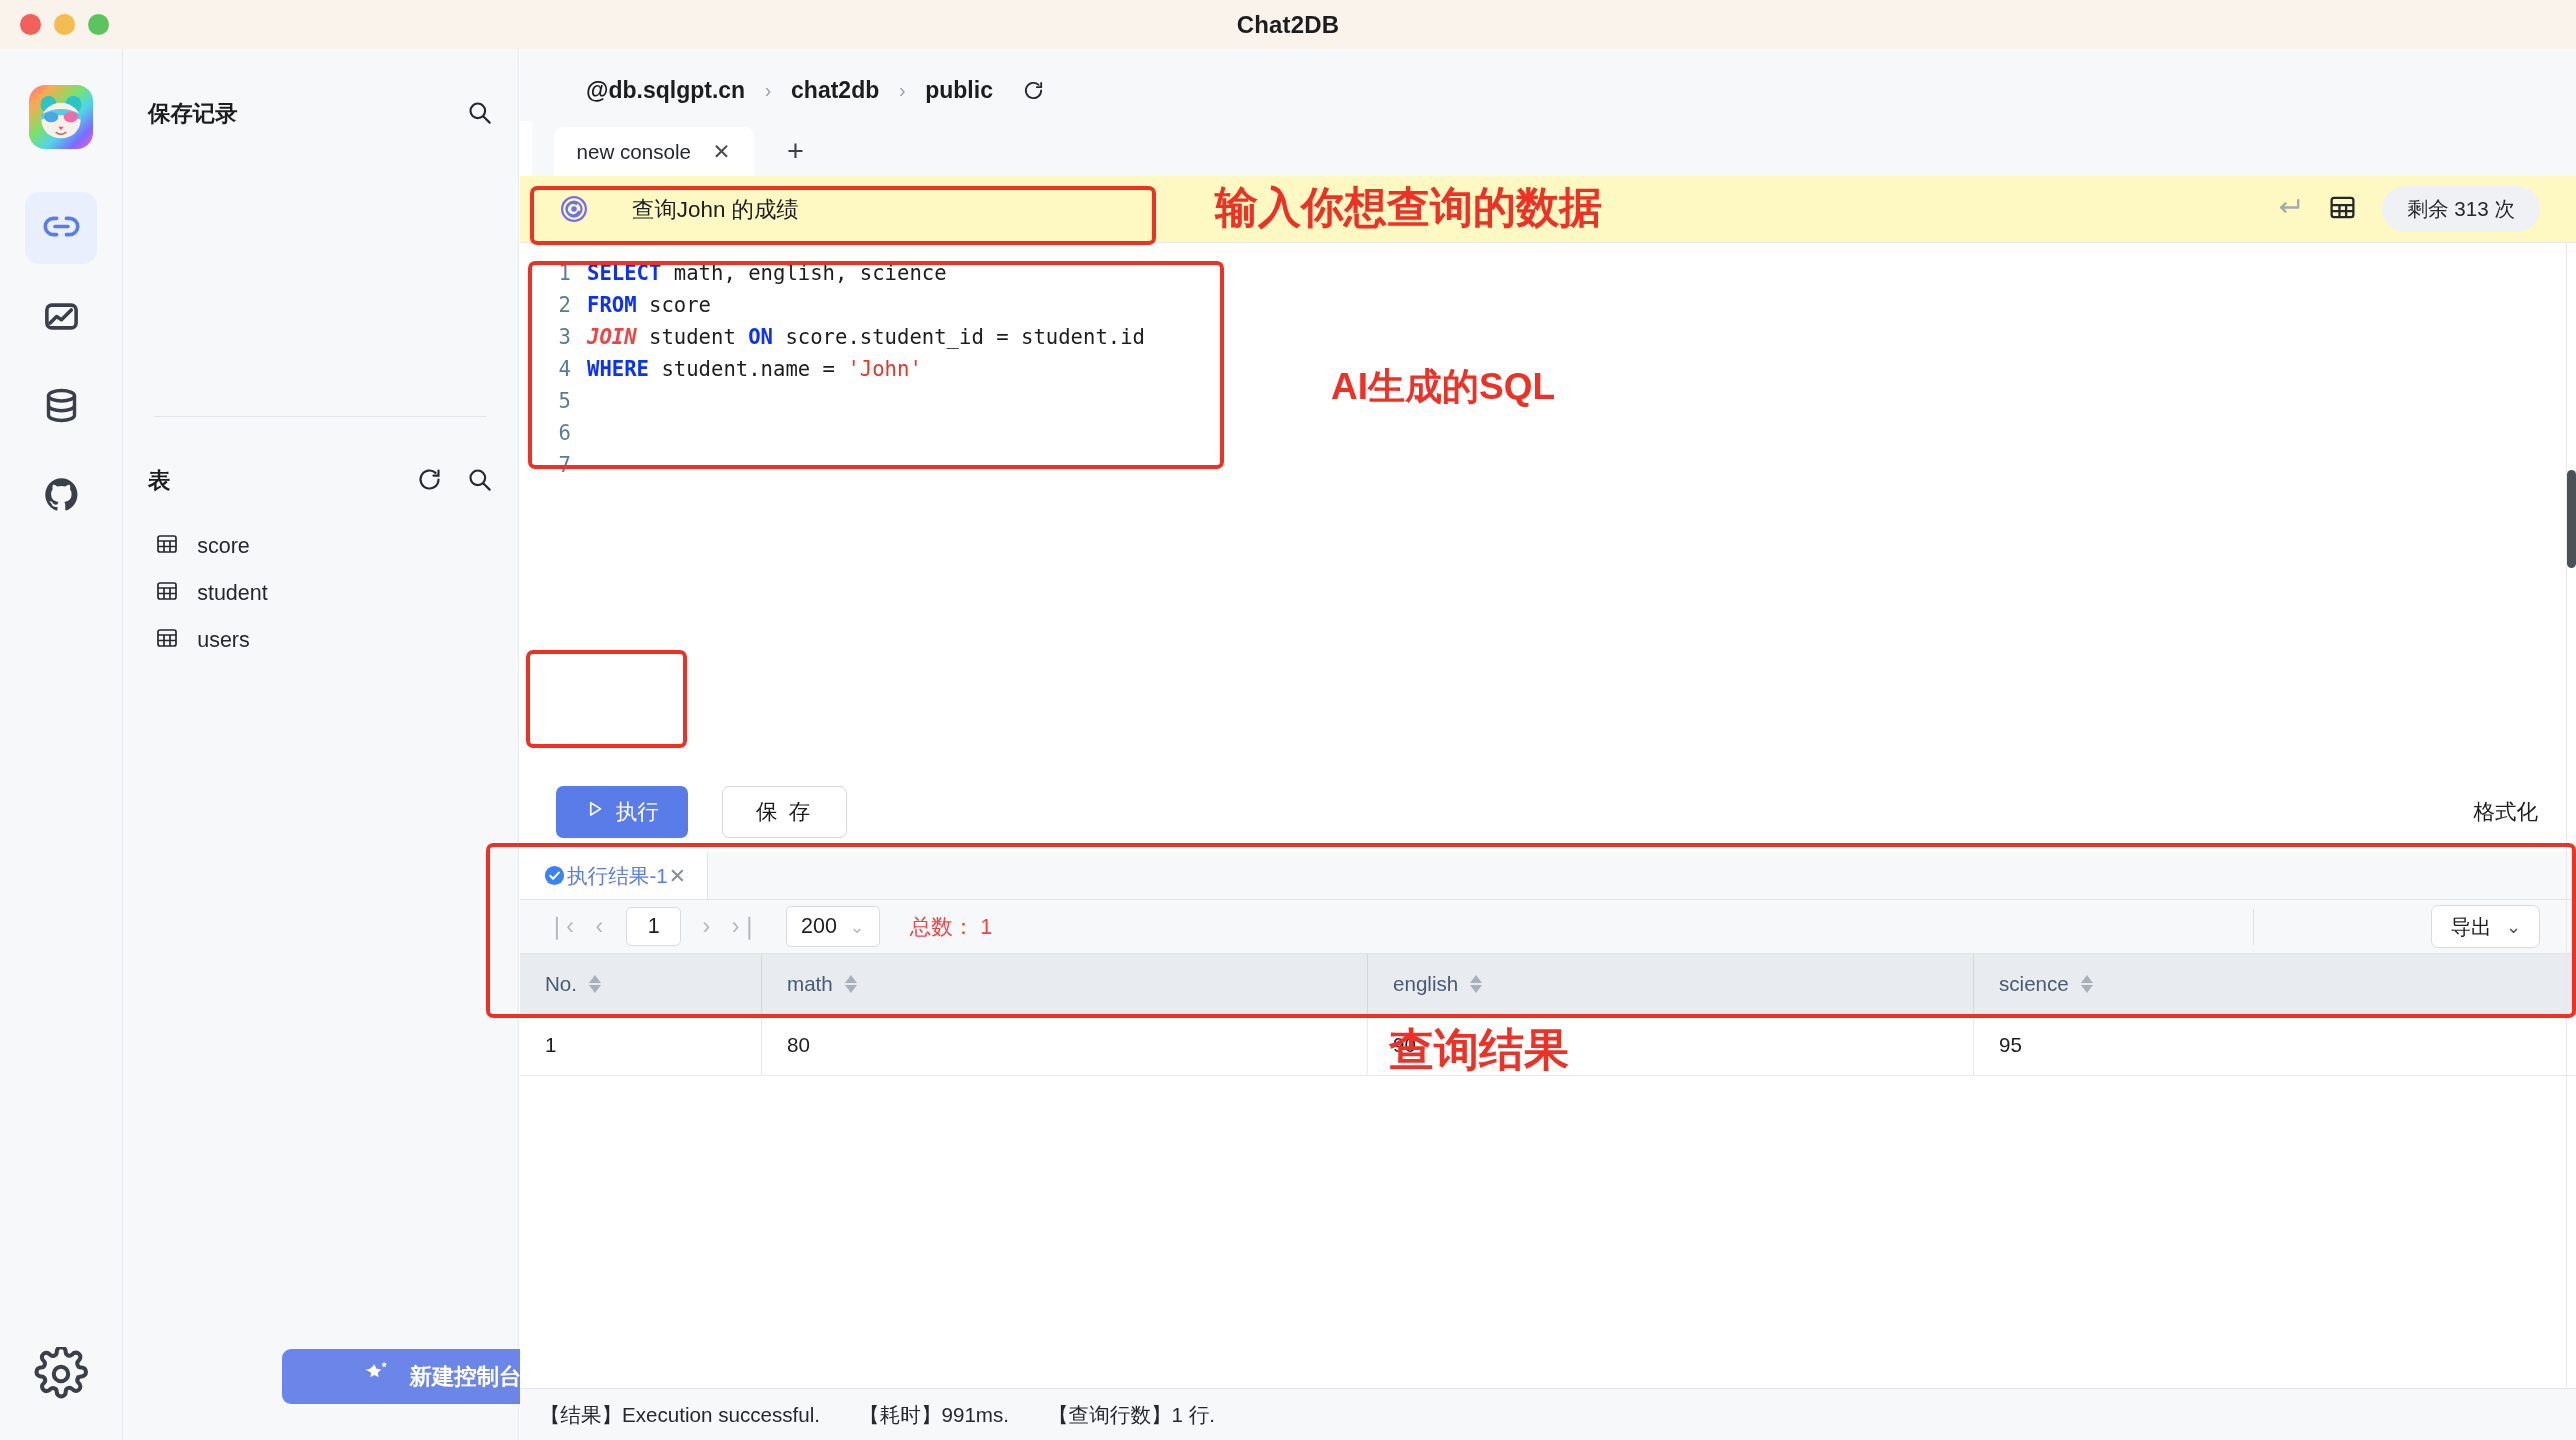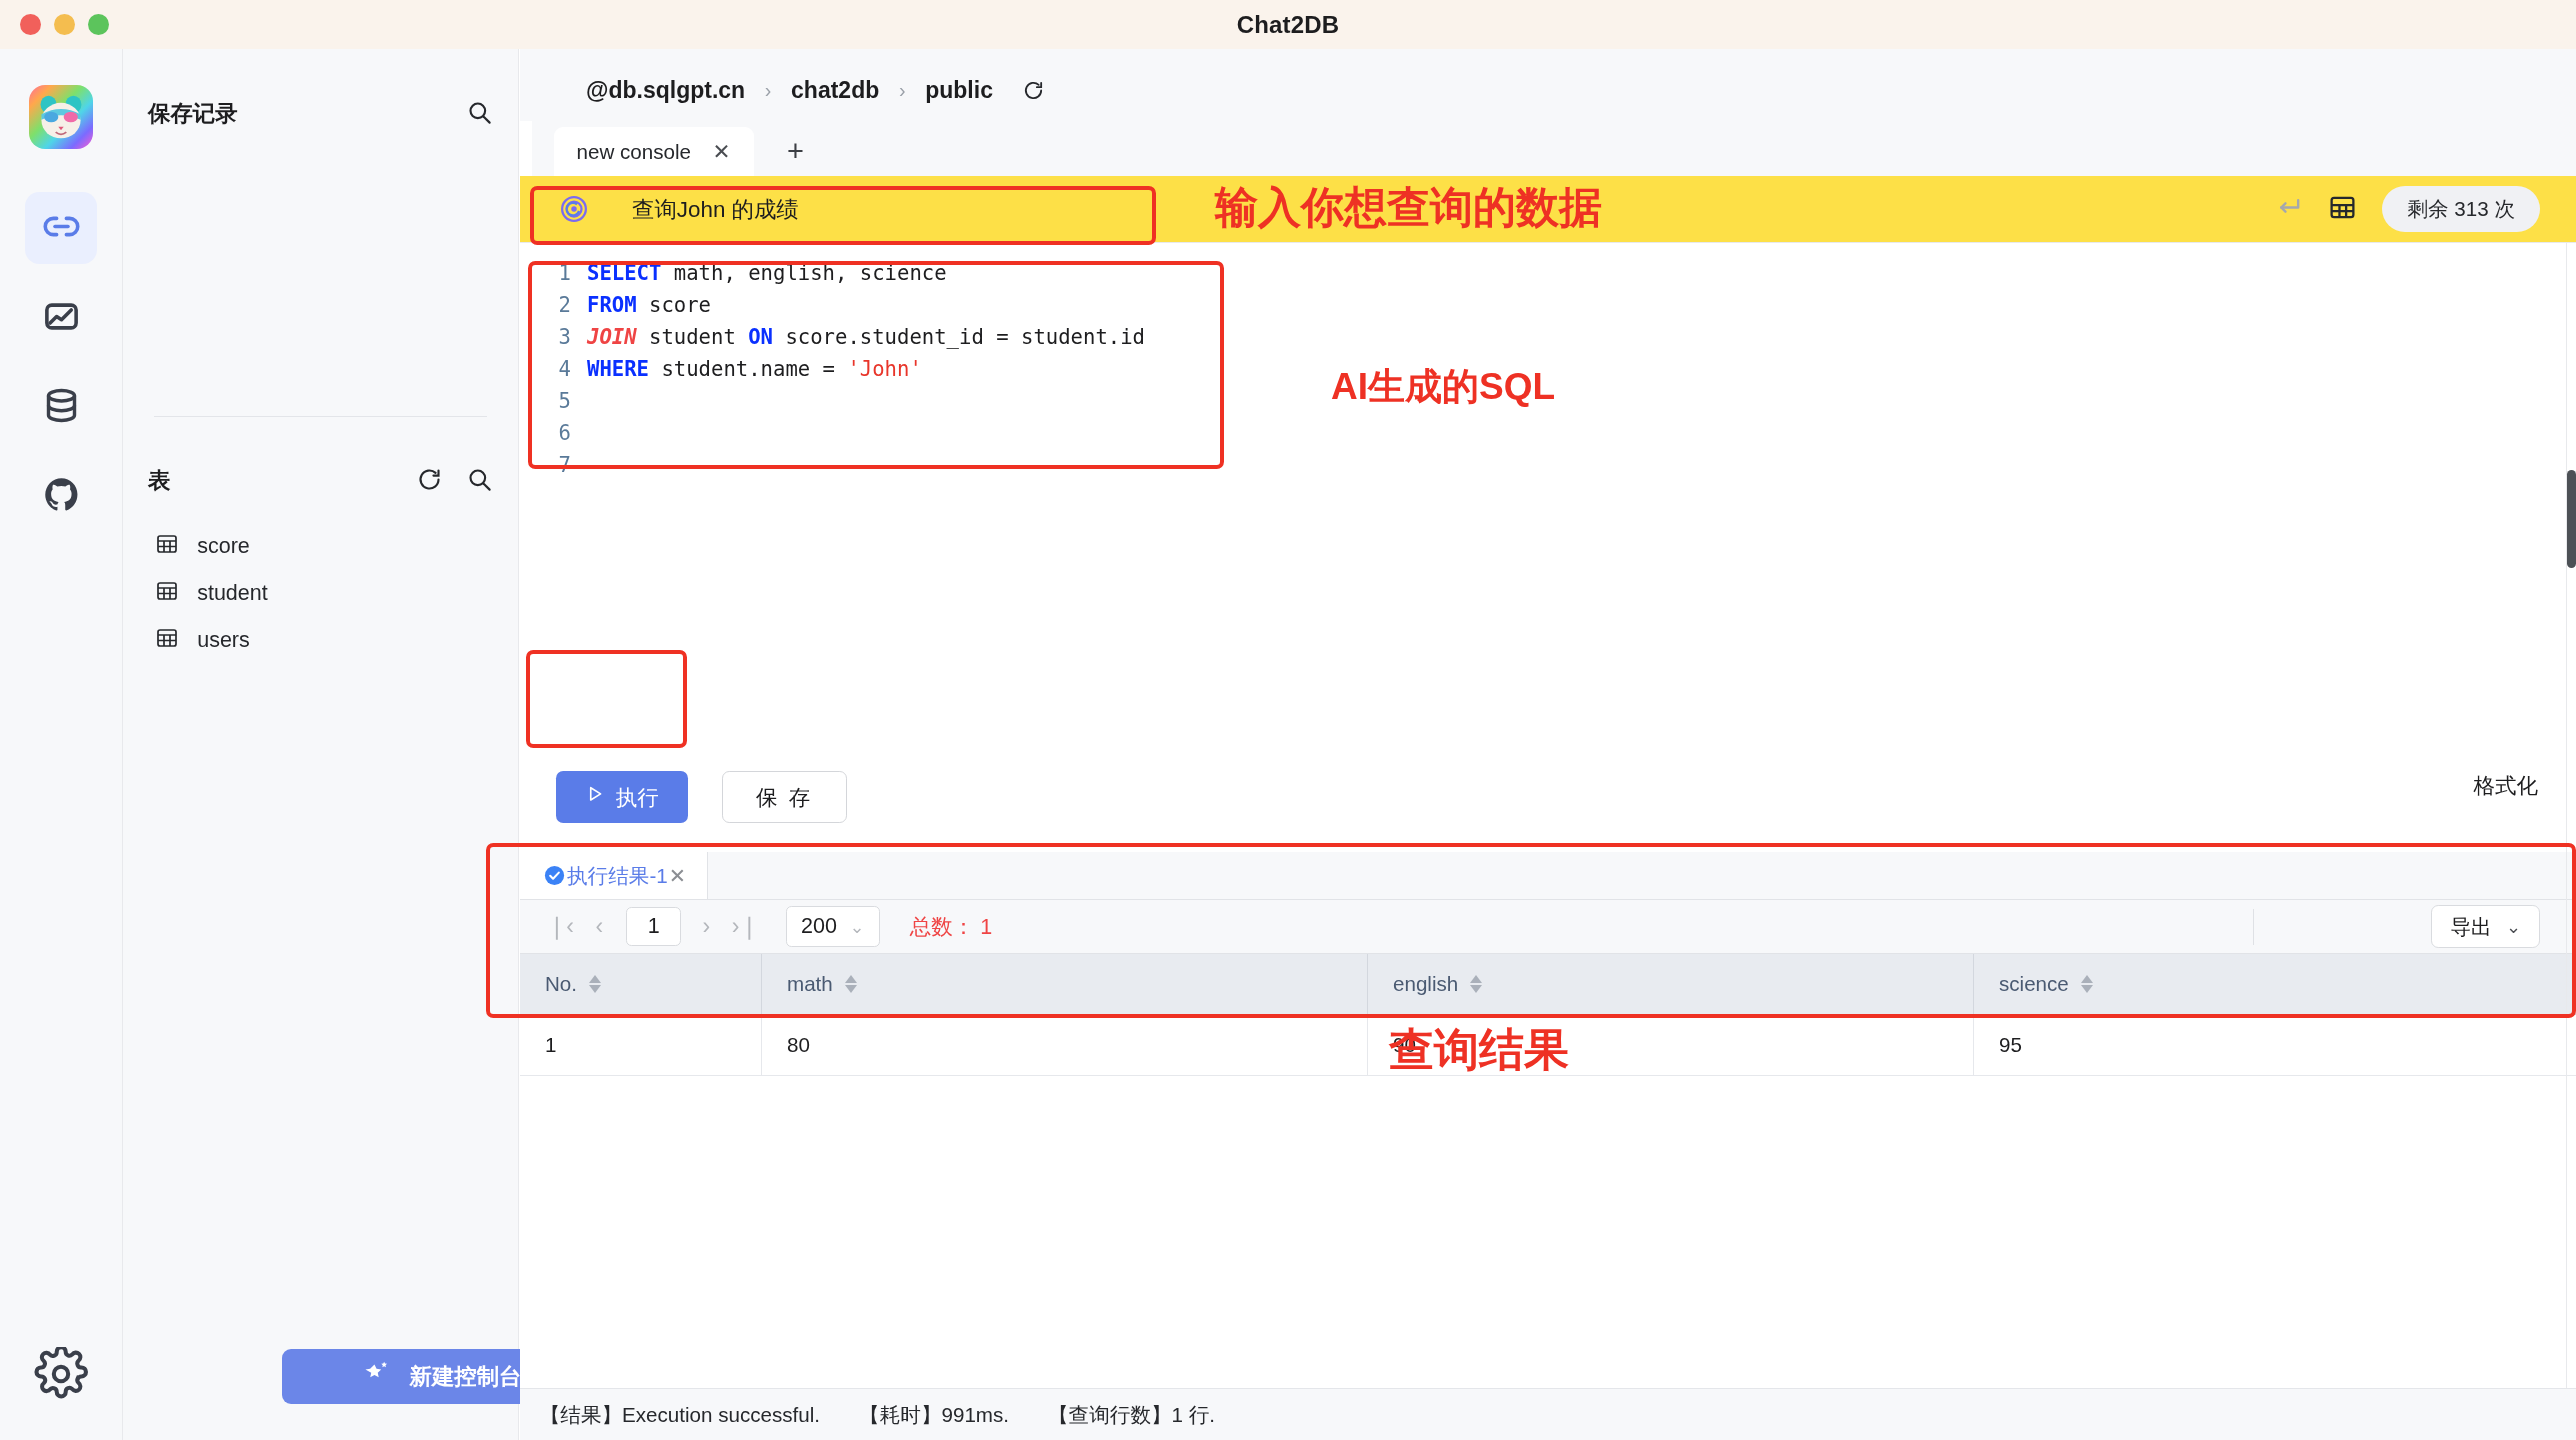--- a/index.html
+++ b/index.html
@@ -123,21 +123,21 @@
   }
   .tab-close { color: #4a4d52; font-size: 21.5px; cursor: pointer; }
   .tab-plus {
     position: absolute; left: 255px; top: 16px;
     font-size: 29px; color: #3c3f44; cursor: pointer; line-height: 1;
   }
 
   
   .aibar {
     position: absolute; top: 55px; left: 0; right: 0; height: 67px;
-    background: #fde047; border-bottom: 0.9px solid #e8e9ec;
+    background: #fef9c3; border-bottom: 0.9px solid #e8e9ec;
     display: flex; align-items: center;
   }
   .ai-icon { margin-left: 39px; width: 30px; height: 30px; }
   .ai-input {
     margin-left: 43px; border: none; outline: none; flex: 1;
     font-size: 22.4px; color: #1d1d1f; background: transparent;
     font-family: "Liberation Sans", sans-serif;
   }
   .ai-right { display: flex; align-items: center; gap: 25px; margin-right: 36px; }
   .ai-right svg { width: 29px; height: 29px; }
@@ -162,21 +162,21 @@
   }
   .kw { color: #0a30ff; font-weight: bold; }
   .kw2 { color: #ef4444; font-weight: bold; font-style: italic; }
   .str { color: #e8352a; }
   .code-body { color: #1d1d1f; white-space: pre; }
   .first-line { margin-top: 12.5px; }
 
   
   .actionbar {
     position: absolute; top: 650px; left: 0; right: 0; height: 81px;
-    background: #fff; display: flex; 
+    background: #fff; display: flex; align-items: center;
   }
   .btn-exec {
     margin-left: 36px; width: 132px; height: 52px; border-radius: 7.2px;
     background: #5a7ce8; color: #fff; border: none; cursor: pointer;
     display: flex; align-items: center; justify-content: center; gap: 10.7px;
     font-size: 21.5px; font-family: "Liberation Sans", sans-serif;
   }
   .btn-save {
     margin-left: 34px; width: 125px; height: 52px; border-radius: 7.2px;
     background: #fff; border: 0.9px solid #d4d6da; color: #1d1d1f;

